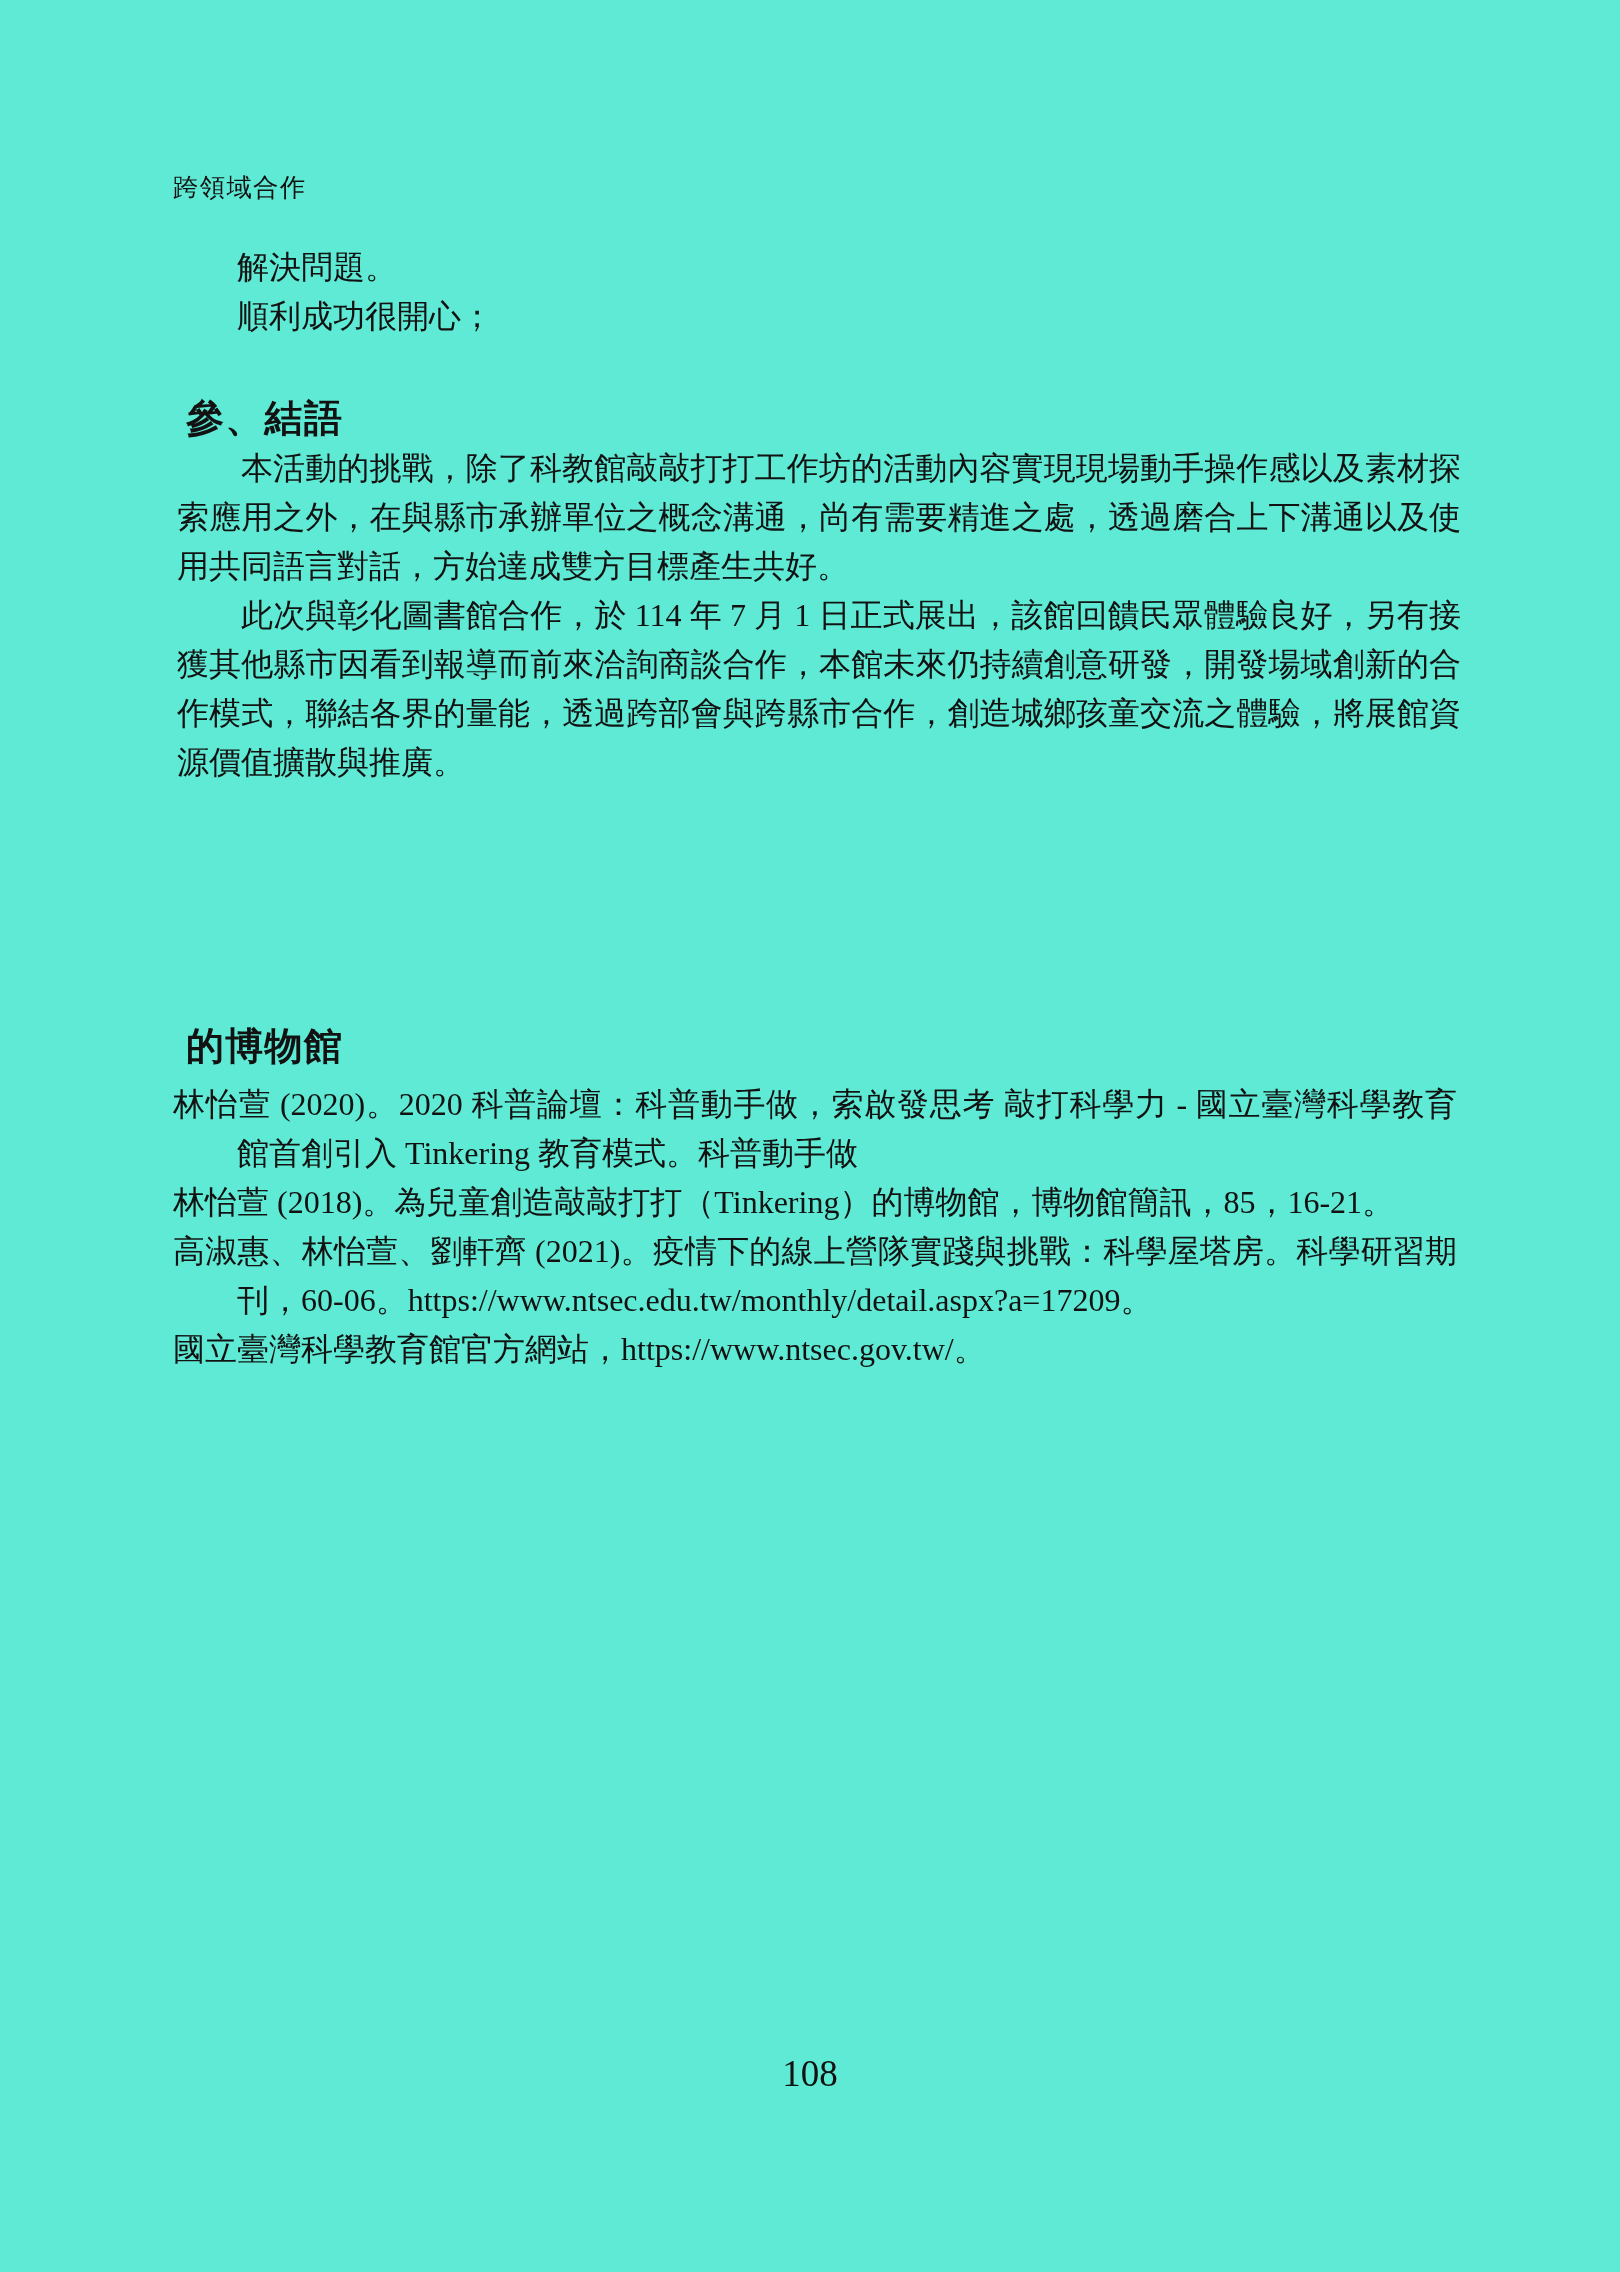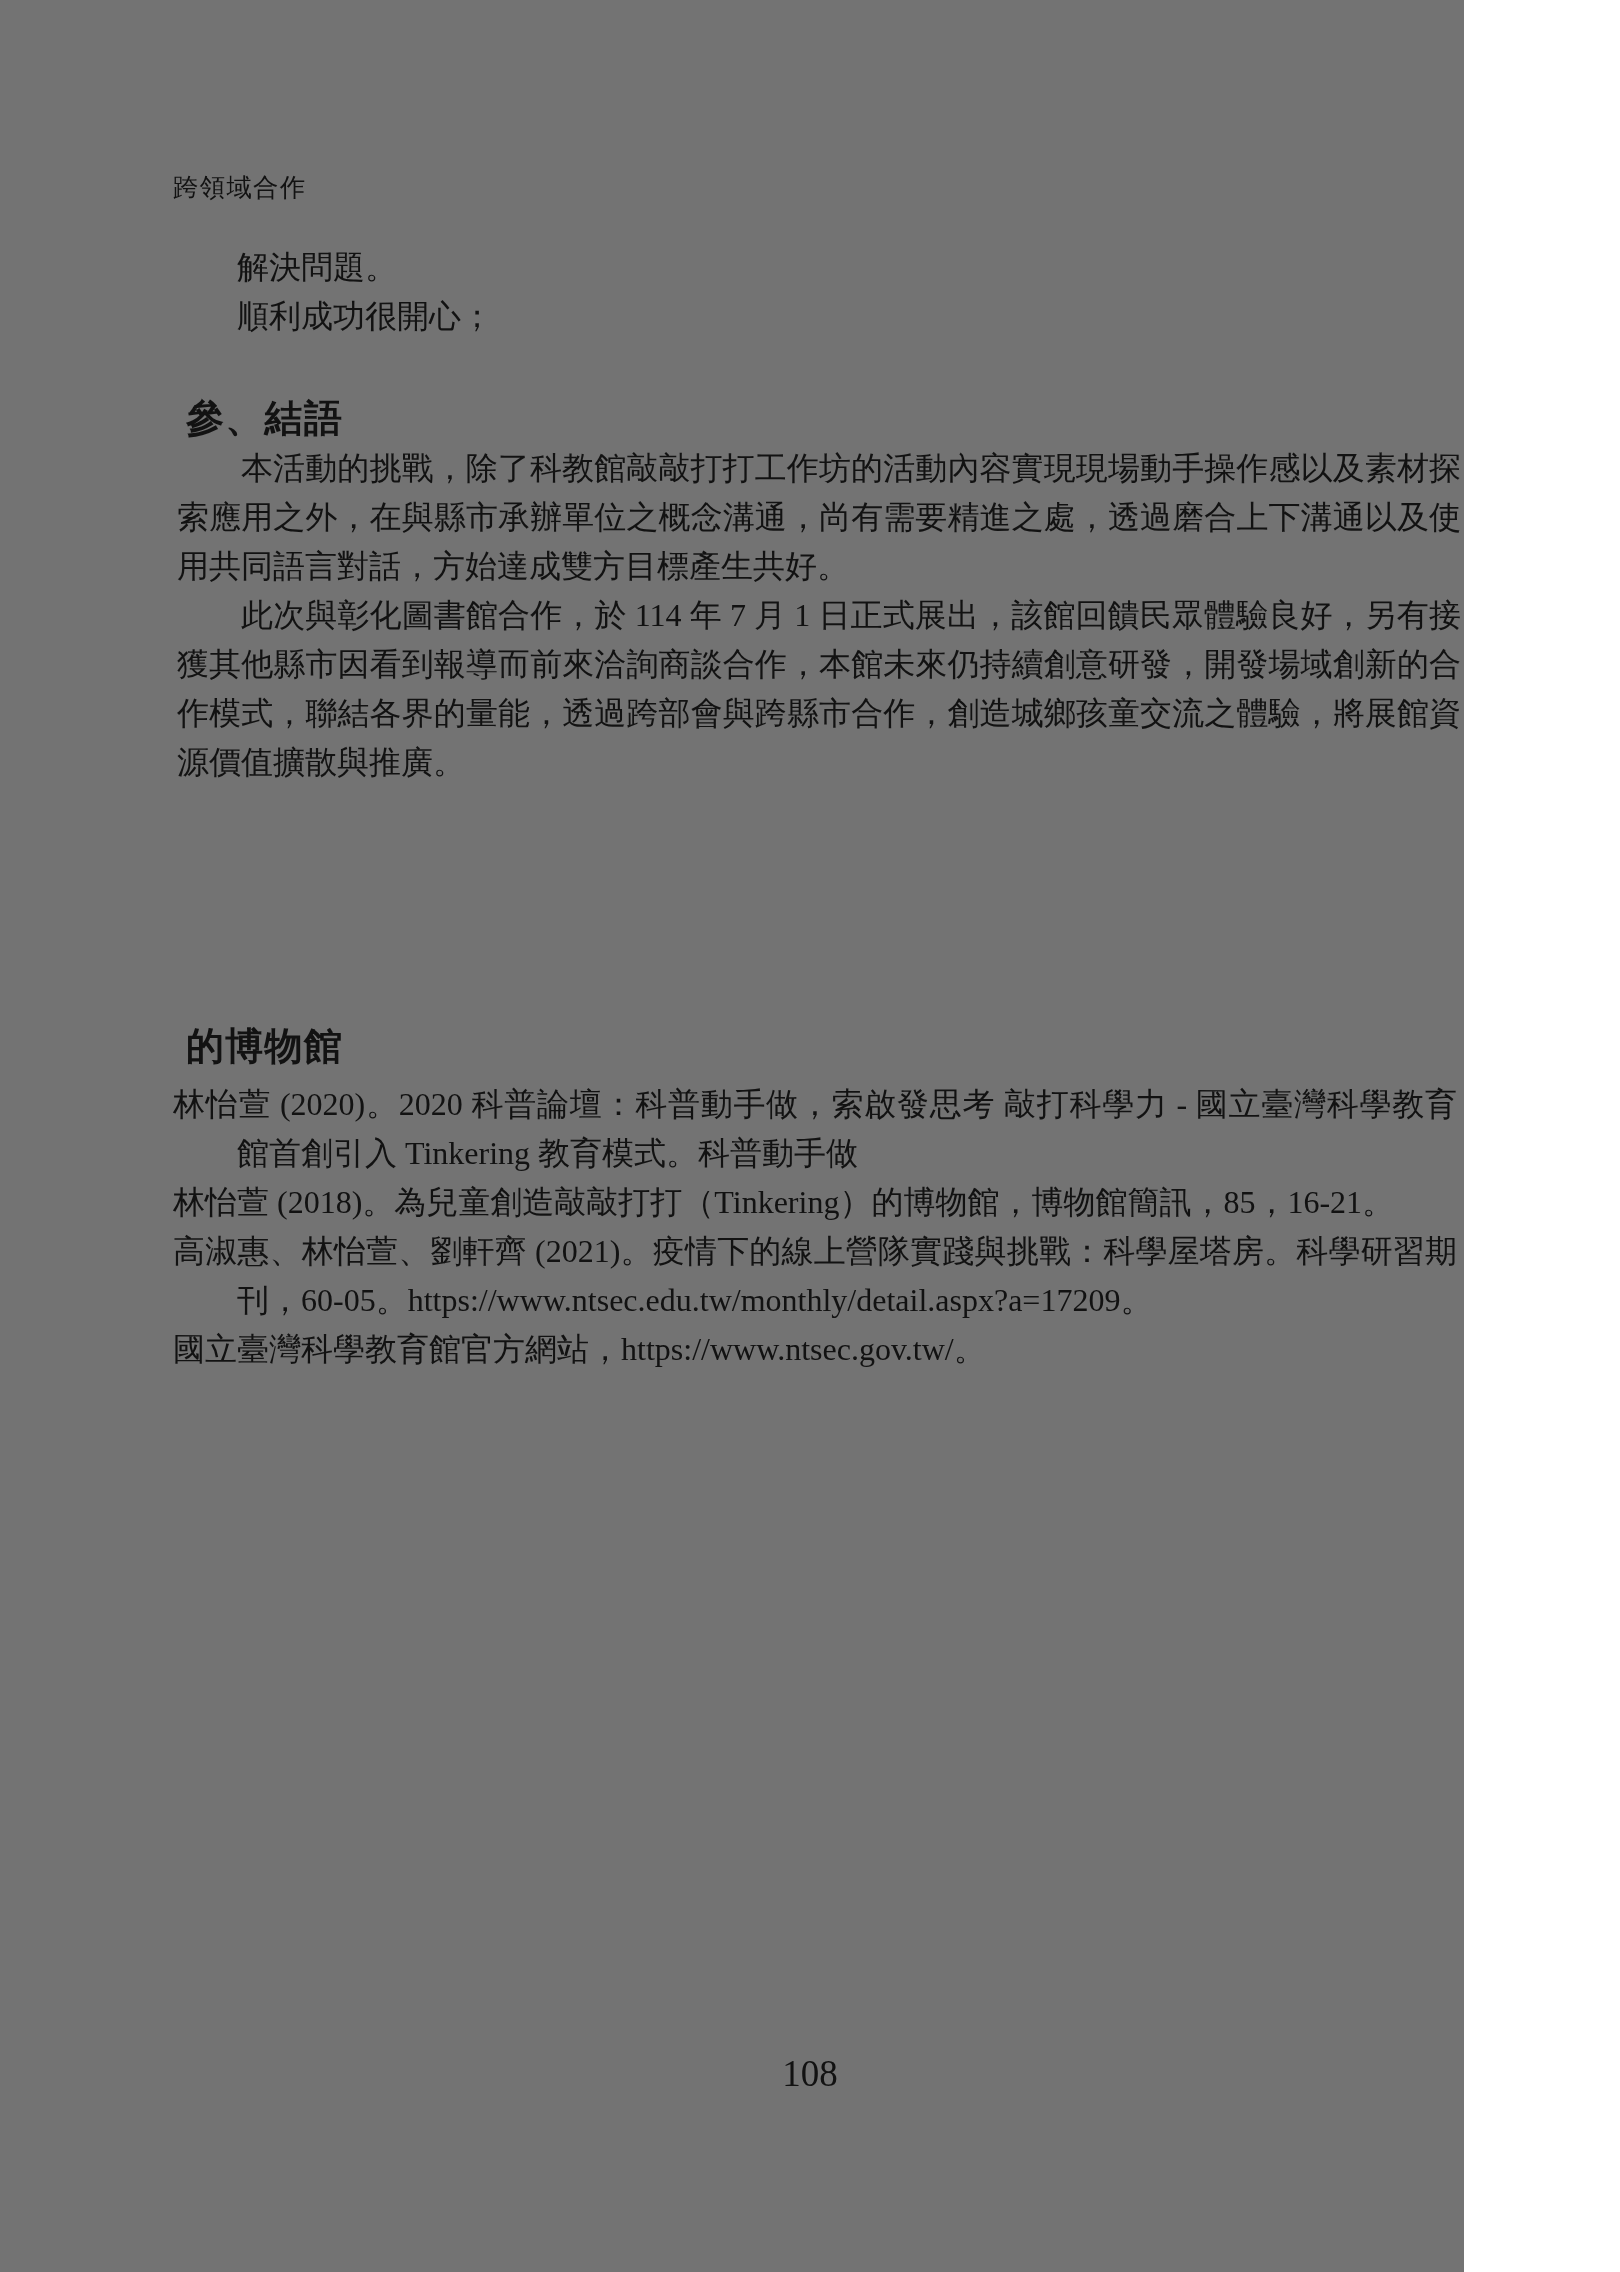--- a/index.html
+++ b/index.html
@@ -2,23 +2,23 @@
 <html style="font-size:10.2px"><head>
 <meta charset="utf-8">
 <style>
   html, body {
     margin: 0;
     padding: 0;
     background: #ffffff;
   }
   .page {
     position: relative;
-    width: 1464px;
+    width: 1620px;
     height: 2273px;
-    background: #737373;
+    background: #5eead4;
     color: #121212;
     font-family: "Liberation Serif", "DejaVu Serif", serif;
     overflow: hidden;
   }
   .running-header {
     position: absolute;
     top: 173px;
     left: 173px;
     font-size: 25.4px;
     line-height: 29px;
@@ -104,20 +104,20 @@
   <div class="body-paragraphs">
     <p>本活動的挑戰，除了科教館敲敲打打工作坊的活動內容實現現場動手操作感以及素材探索應用之外，在與縣市承辦單位之概念溝通，尚有需要精進之處，透過磨合上下溝通以及使用共同語言對話，方始達成雙方目標產生共好。</p>
     <p>此次與彰化圖書館合作，於 114 年 7 月 1 日正式展出，該館回饋民眾體驗良好，另有接獲其他縣市因看到報導而前來洽詢商談合作，本館未來仍持續創意研發，開發場域創新的合作模式，聯結各界的量能，透過跨部會與跨縣市合作，創造城鄉孩童交流之體驗，將展館資源價值擴散與推廣。</p>
   </div>
 
   <h2 class="section-heading heading-references">的博物館</h2>
 
   <div class="references">
     <p class="reference-entry">林怡萱 (2020)。2020 科普論壇：科普動手做，索啟發思考 敲打科學力 - 國立臺灣科學教育館首創引入 Tinkering 教育模式。科普動手做</p>
     <p class="reference-entry">林怡萱 (2018)。為兒童創造敲敲打打（Tinkering）的博物館，博物館簡訊，85，16-21。</p>
-    <p class="reference-entry">高淑惠、林怡萱、劉軒齊 (2021)。疫情下的線上營隊實踐與挑戰：科學屋塔房。科學研習期刊，60-05。https://www.ntsec.edu.tw/monthly/detail.aspx?a=17209。</p>
+    <p class="reference-entry">高淑惠、林怡萱、劉軒齊 (2021)。疫情下的線上營隊實踐與挑戰：科學屋塔房。科學研習期刊，60-06。https://www.ntsec.edu.tw/monthly/detail.aspx?a=17209。</p>
     <p class="reference-entry">國立臺灣科學教育館官方網站，https://www.ntsec.gov.tw/。</p>
   </div>
 
   <div class="page-number">108</div>
 
 </div>
 
 
 </body></html>

